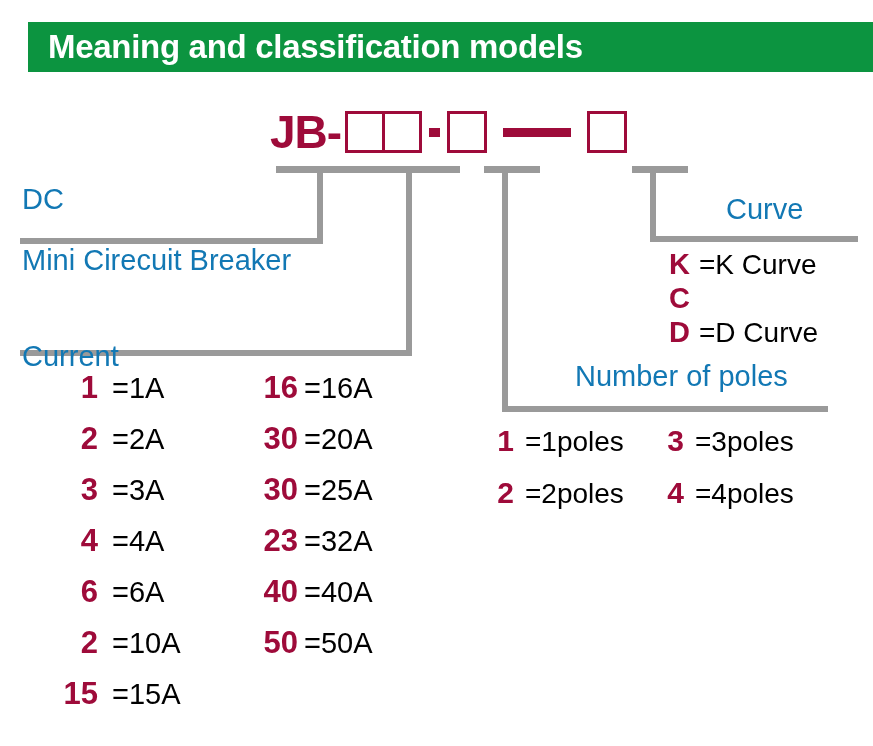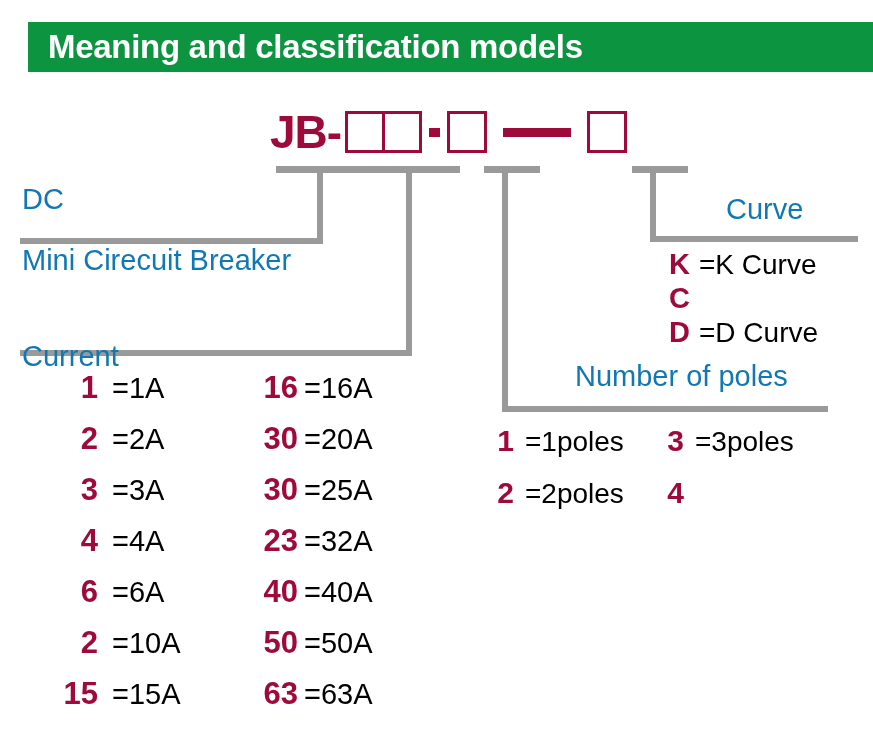--- a/index.html
+++ b/index.html
@@ -238,24 +238,20 @@
         <span class="lg-val">=32A</span>
       </div>
       <div class="legend-row">
         <span class="lg-code">40</span>
         <span class="lg-val">=40A</span>
       </div>
       <div class="legend-row">
         <span class="lg-code">50</span>
         <span class="lg-val">=50A</span>
       </div>
-      <div class="legend-row">
-        <span class="lg-code">63</span>
-        <span class="lg-val">=63A</span>
-      </div>
     </div>
 
   <div class="legend" id="legend-curve">
       <div class="legend-row">
         <span class="lg-code">K</span>
         <span class="lg-val">=K Curve</span>
       </div>
       <div class="legend-row">
         <span class="lg-code">C</span>
       </div>
@@ -275,16 +271,17 @@
         <span class="lg-val">=2poles</span>
       </div>
     </div>
   <div class="legend" id="legend-poles-right">
       <div class="legend-row">
         <span class="lg-code">3</span>
         <span class="lg-val">=3poles</span>
       </div>
       <div class="legend-row">
         <span class="lg-code">4</span>
+        <span class="lg-val">=4poles</span>
       </div>
     </div>
 
 </div>
 
 </body></html>

